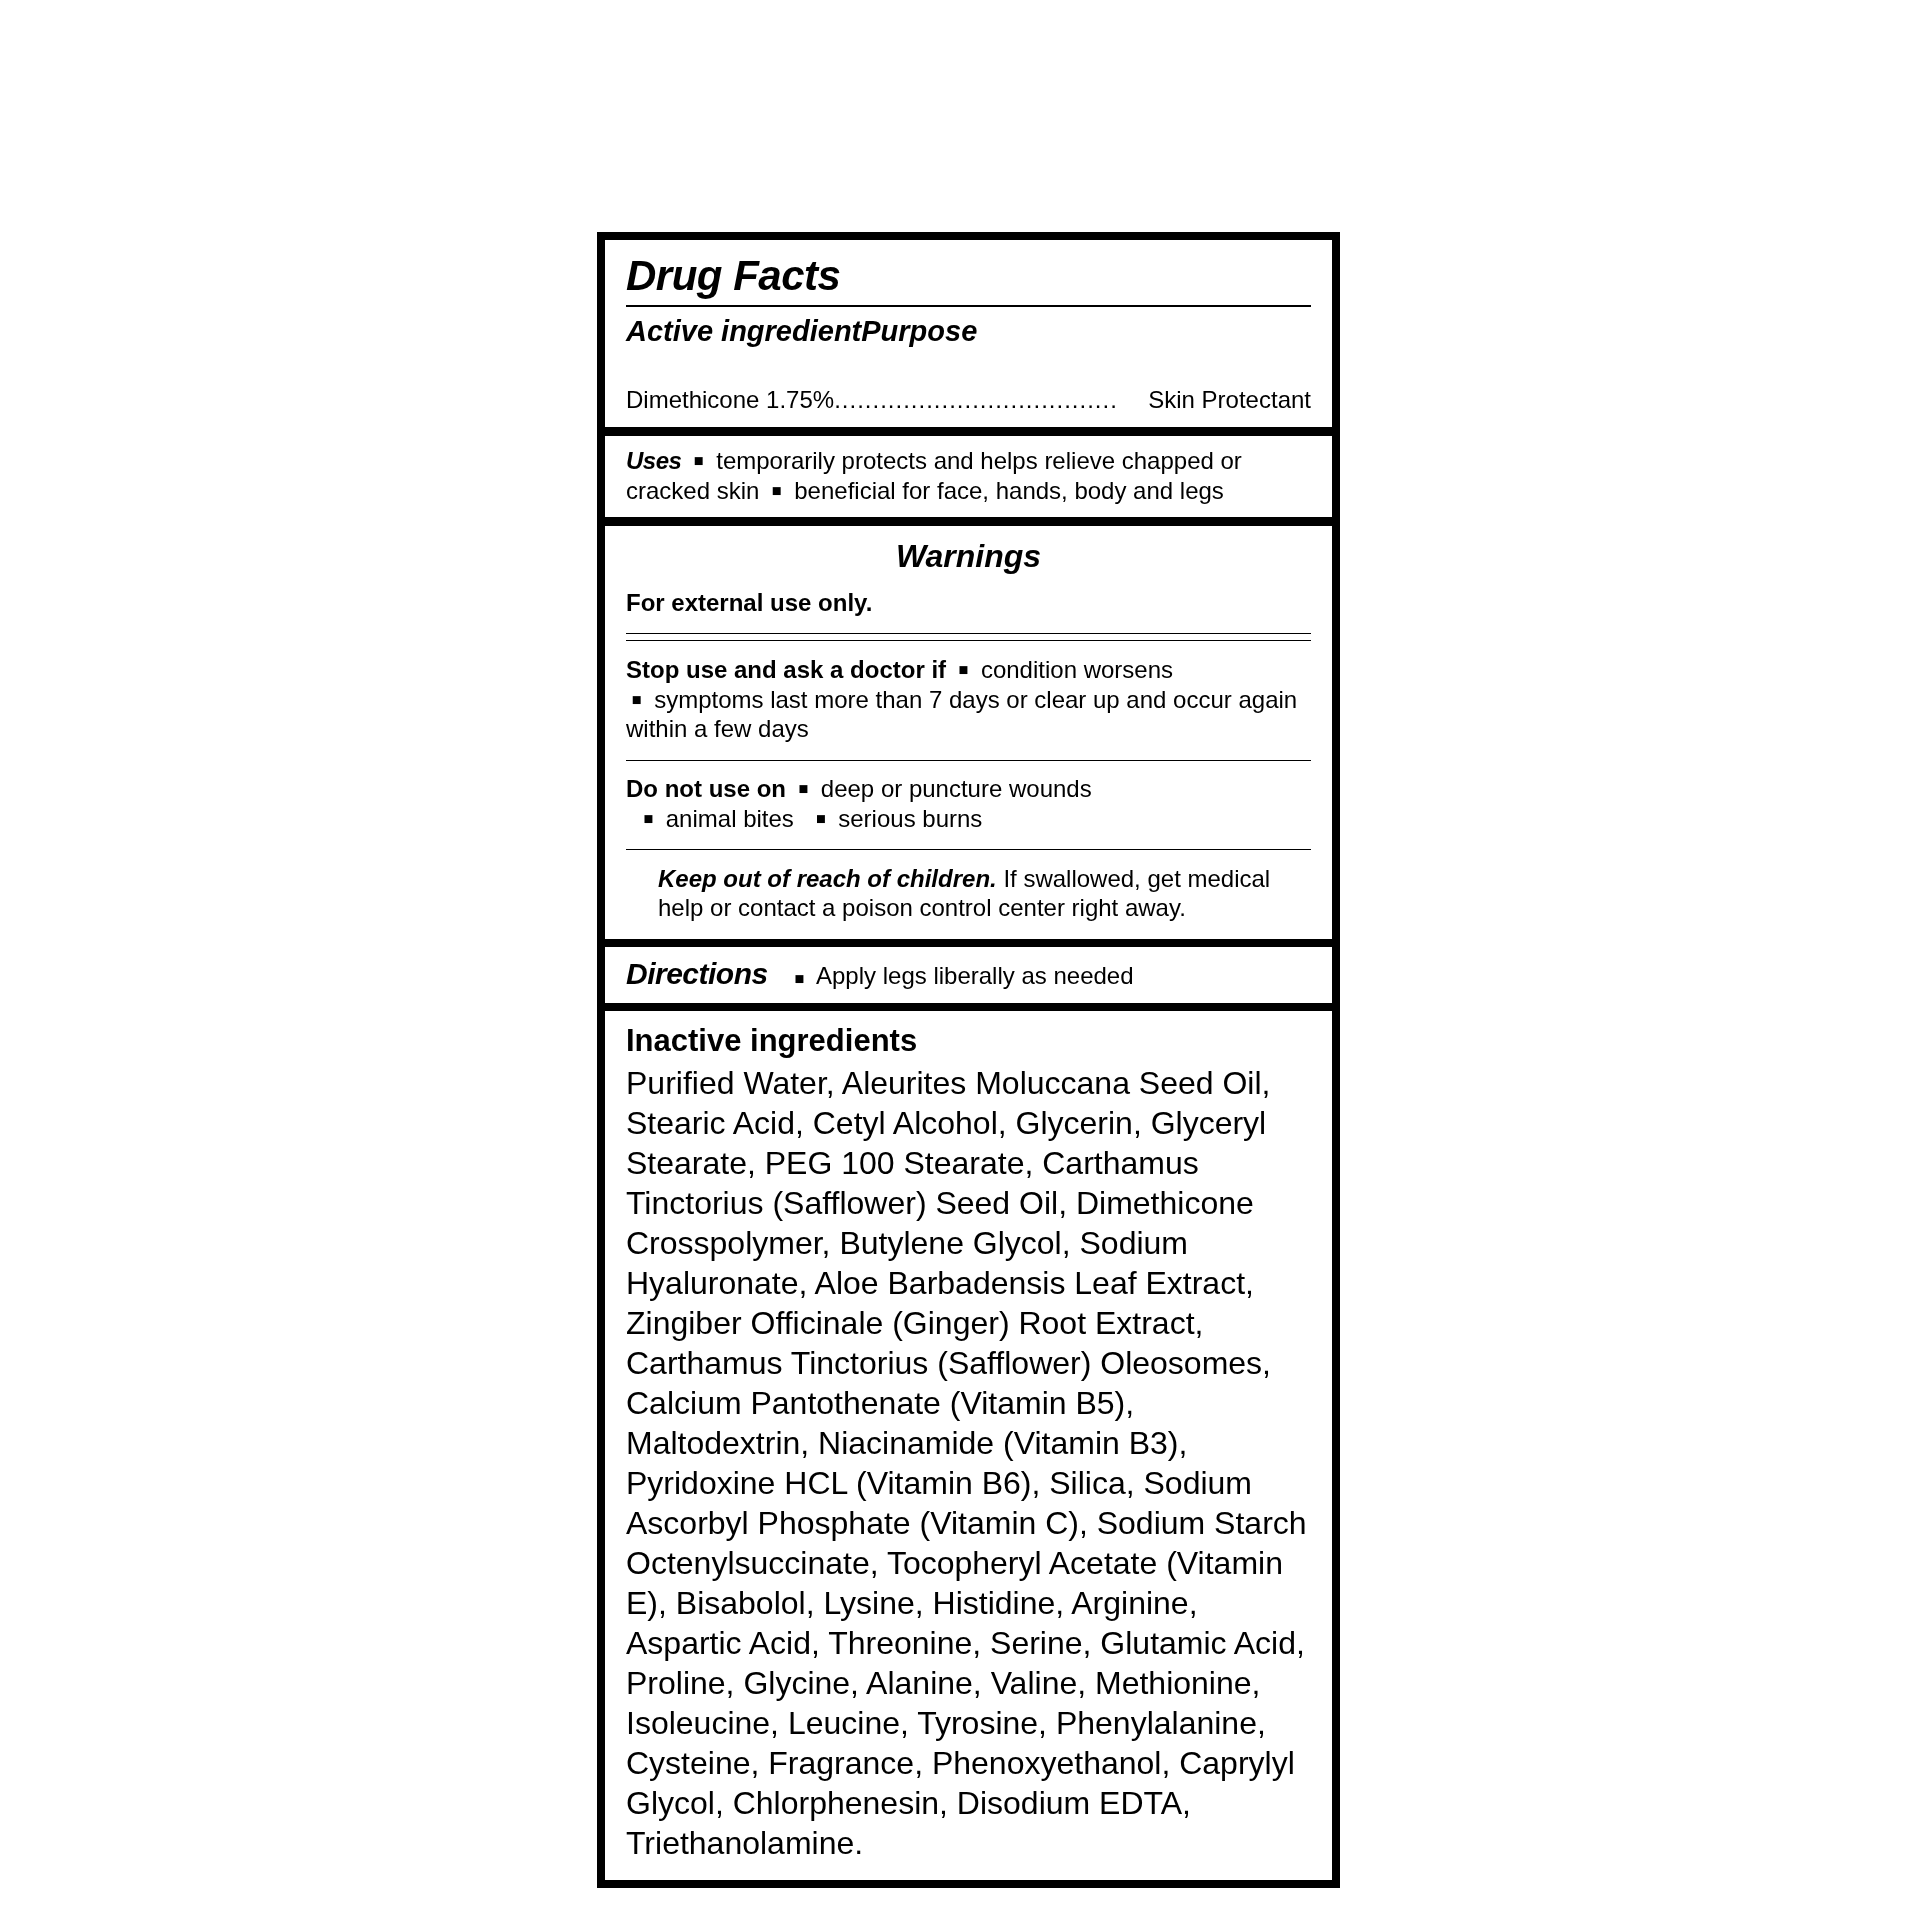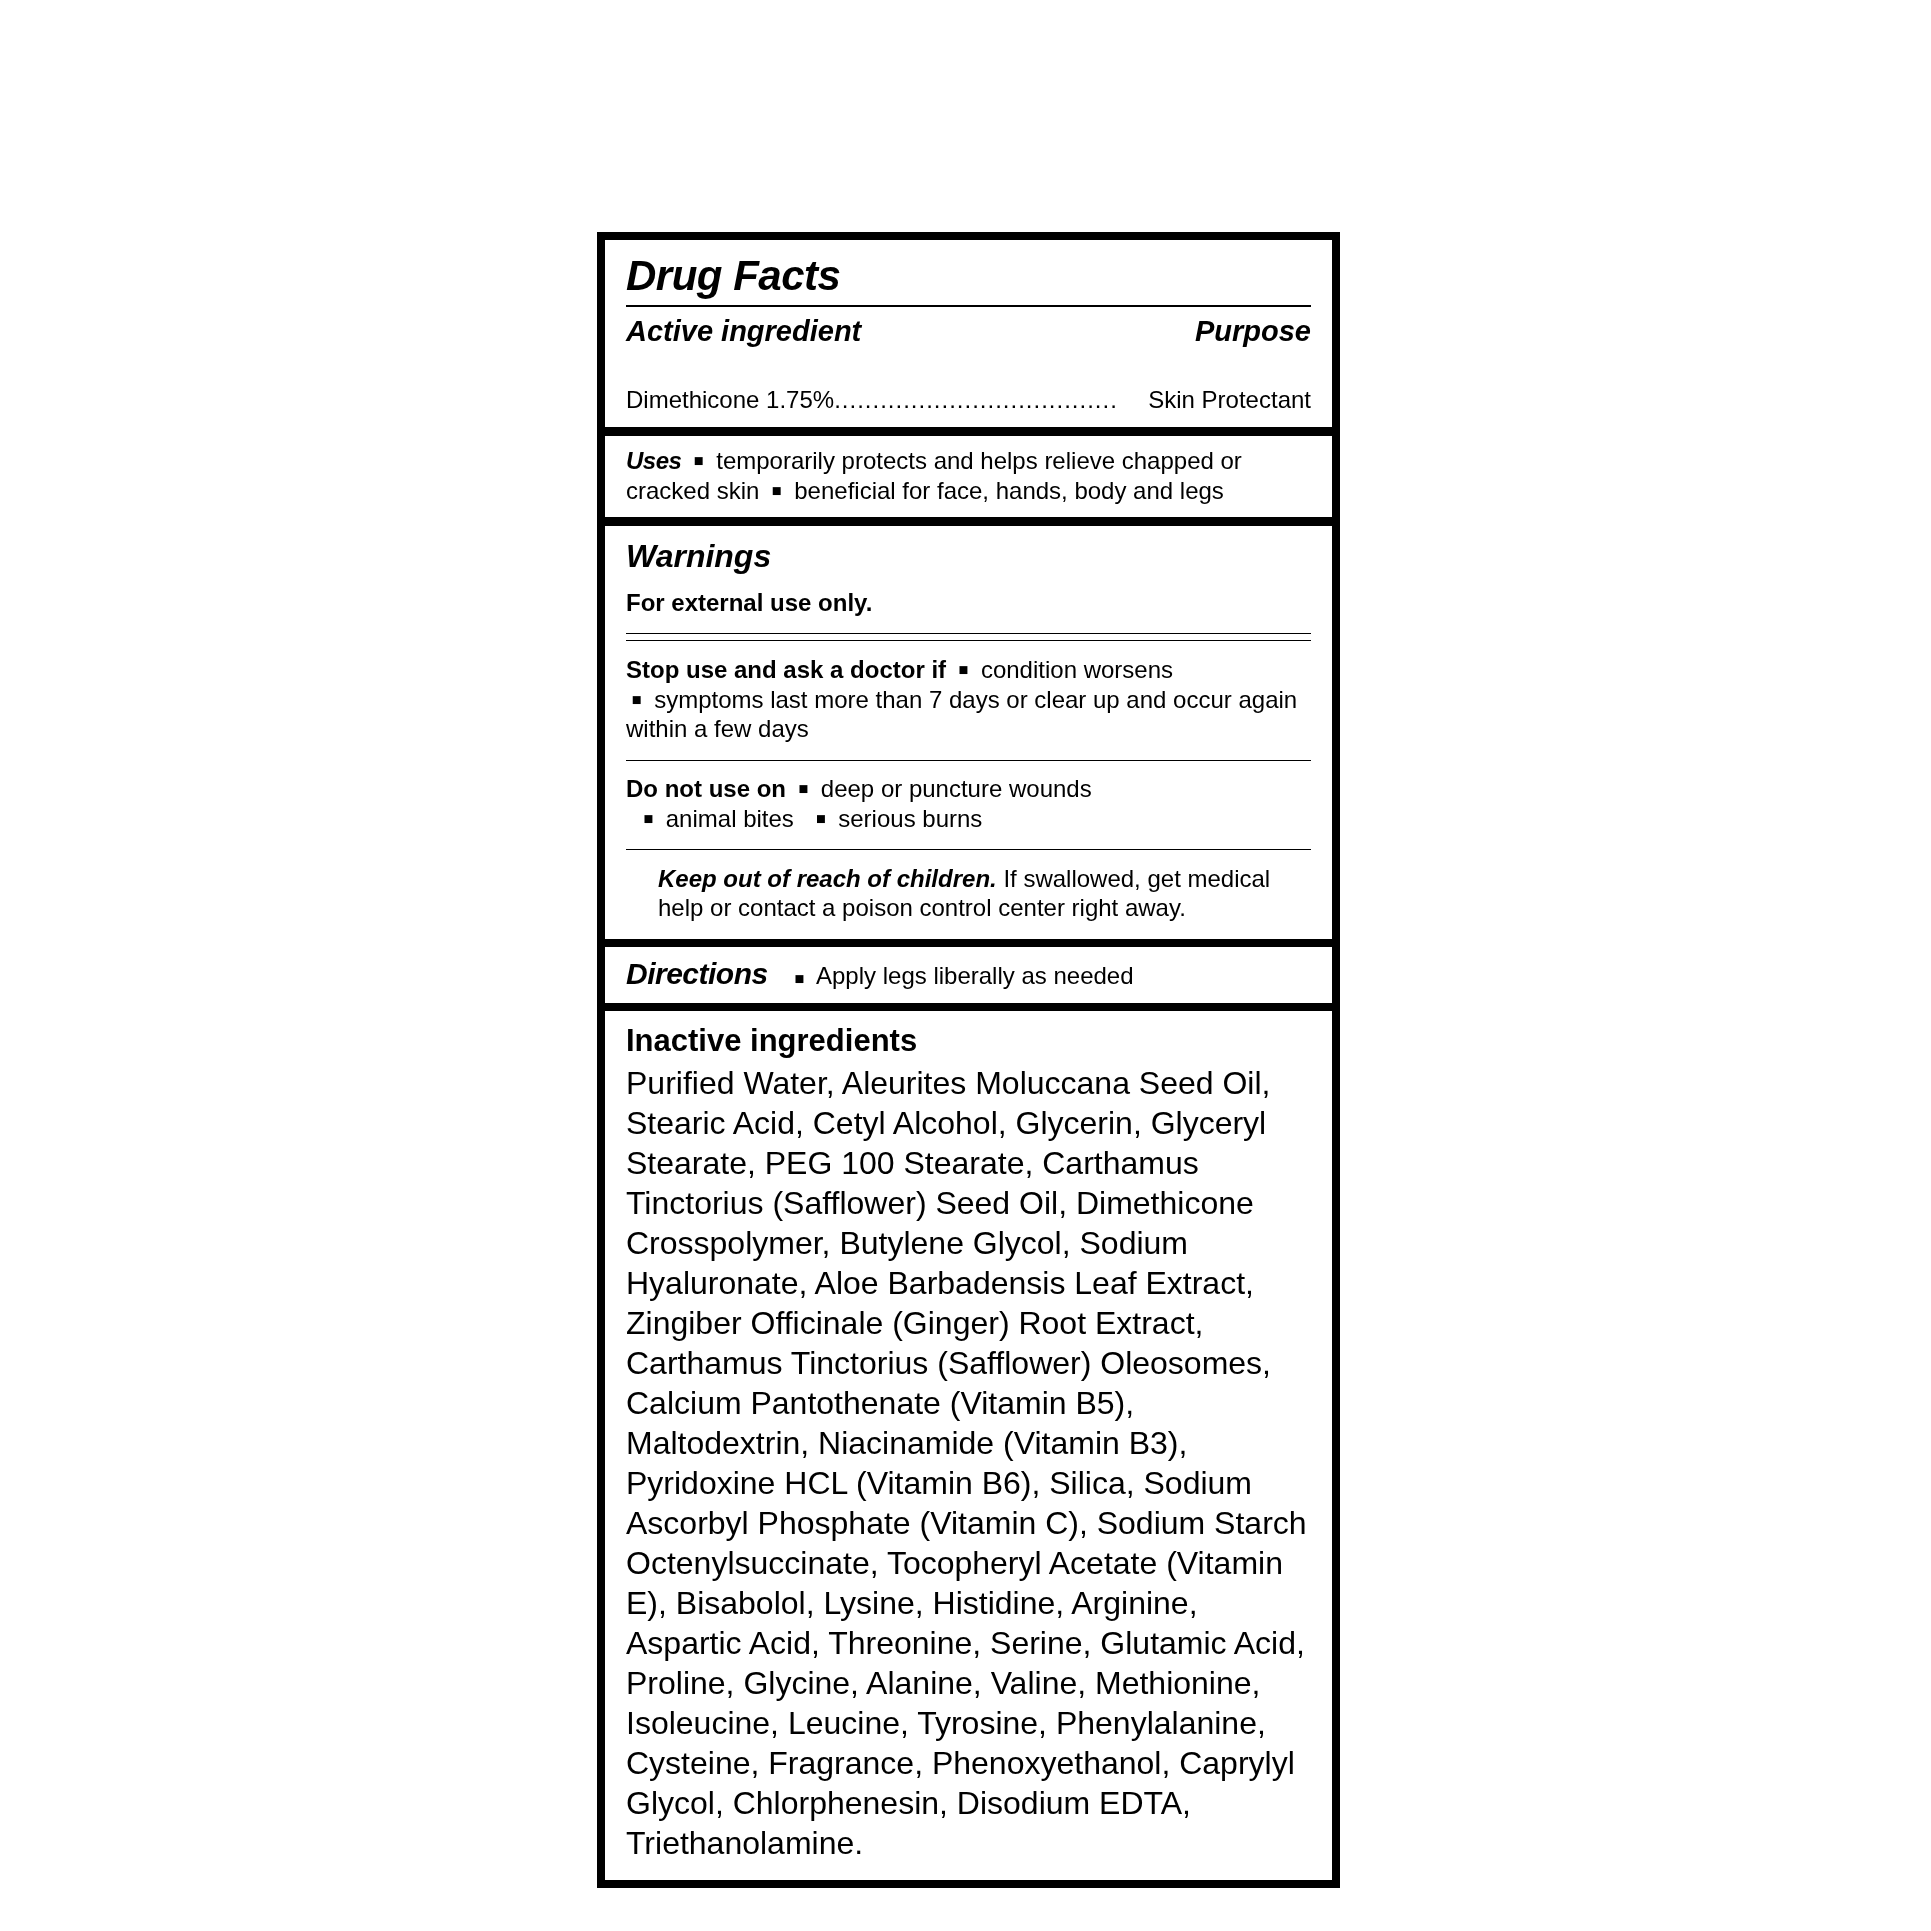--- a/index.html
+++ b/index.html
@@ -50,21 +50,20 @@
   }
 
   .thick-sep {
     height: 8.7px;
     background: #000;
   }
 
   
   .ai-head {
     display: flex;
-    justify-content: space-between;
     align-items: baseline;
     font-size: 29px;
     font-weight: bold;
     font-style: italic;
     padding-top: 3.9px;
   }
   .ai-line {
     font-size: 24px;
     display: flex;
     justify-content: space-between;
@@ -94,20 +93,21 @@
     font-size: 16.4px;
     vertical-align: 2.9px;
     padding: 0 5.8px;
   }
   .warn-title {
     font-size: 32px;
     font-weight: bold;
     font-style: italic;
     padding-top: 11.6px;
     padding-bottom: 3.9px;
+    text-align: center;
   }
   .warn-item {
     font-size: 24px;
     line-height: 1.24;
     padding: 9.7px 0 9.7px 0;
   }
   .koc {
     font-size: 24px;
     line-height: 1.24;
     padding: 9.7px 0 15.4px 0;

